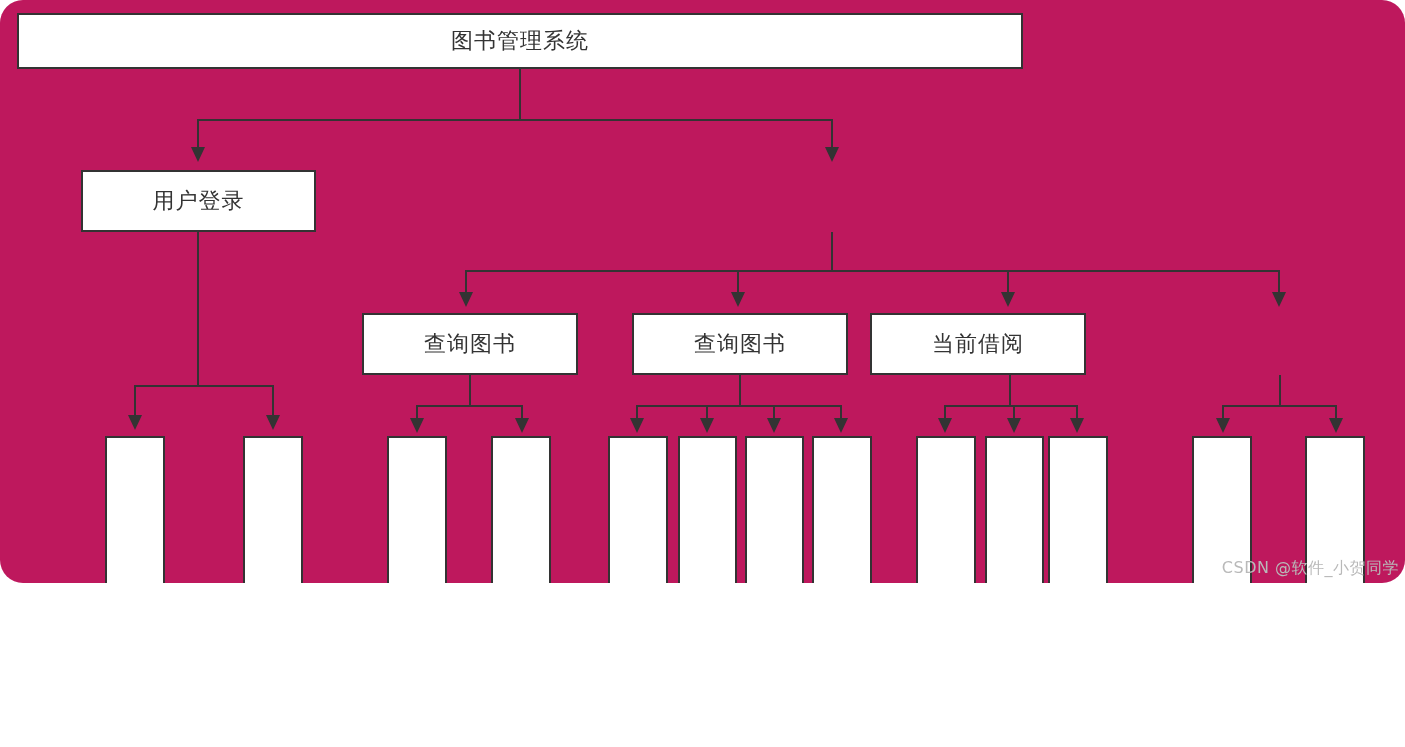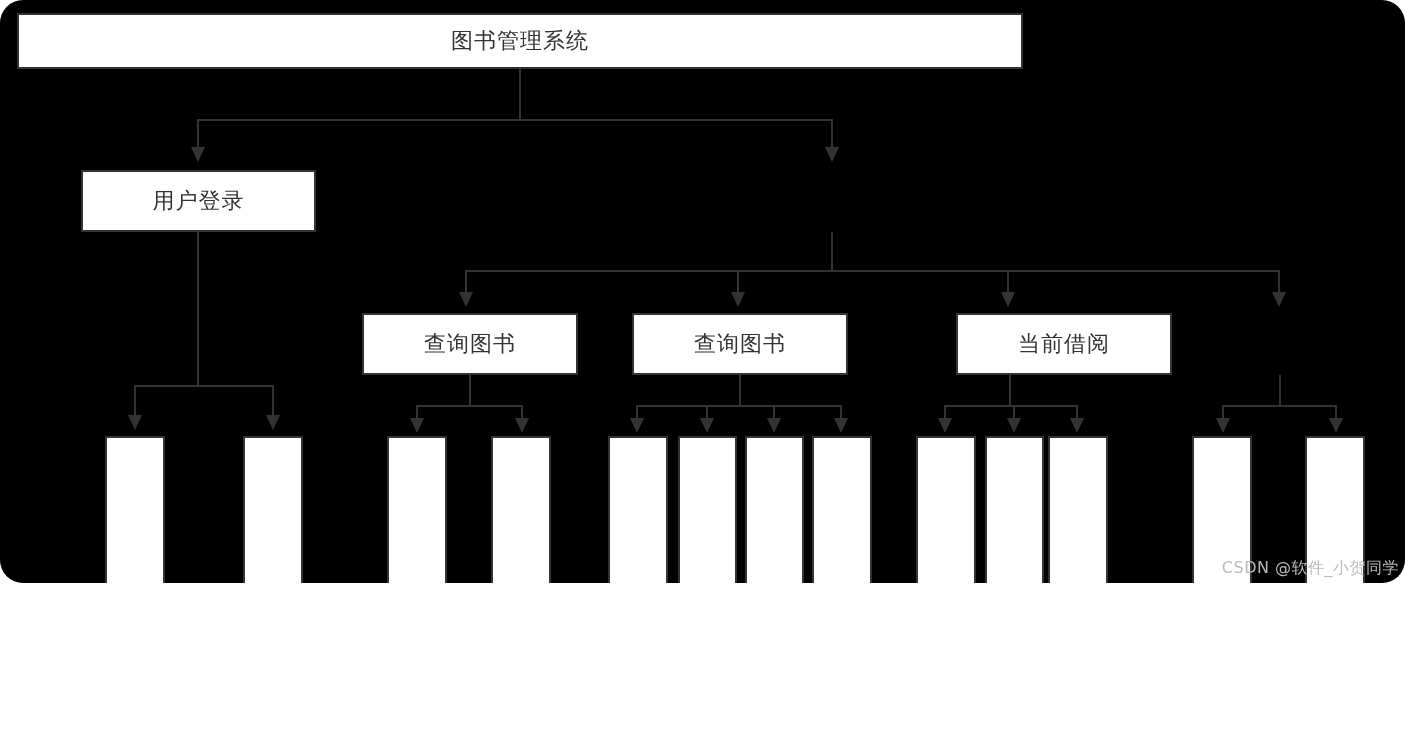--- a/index.html
+++ b/index.html
@@ -7,21 +7,21 @@
     padding: 0;
     background: #ffffff;
   }
   body {
     font-family: "DejaVu Sans", "Liberation Sans", sans-serif;
   }
   #canvas {
     position: relative;
     width: 1405px;
     height: 583px;
-    background: #000000;
+    background: #be185d;
     overflow: hidden;
     border-radius: 23px;
   }
   .node {
     position: absolute;
     box-sizing: border-box;
     border: 2px solid #333333;
     background: #ffffff;
     display: flex;
     align-items: center;
@@ -114,21 +114,21 @@
   <div class="arrow" style="left:1001px; top:292px;"></div>
   <div class="conn v" style="left:1278px; top:270px; height:24px;"></div>
   <div class="arrow" style="left:1272px; top:292px;"></div>
 
   <div class="node h" style="left:362px; top:313px; width:216px; height:62px;">
     <span class="label">查询图书</span>
   </div>
   <div class="node h" style="left:632px; top:313px; width:216px; height:62px;">
     <span class="label">查询图书</span>
   </div>
-  <div class="node h" style="left:956px; top:313px; width:216px; height:62px;">
+  <div class="node h" style="left:870px; top:313px; width:216px; height:62px;">
     <span class="label">当前借阅</span>
   </div>
 
   <div class="conn v" style="left:469px; top:375px; height:31px;"></div>
   <div class="conn h" style="left:416px; top:405px; width:107px;"></div>
   <div class="conn v" style="left:416px; top:405px; height:15px;"></div>
   <div class="arrow" style="left:410px; top:418px;"></div>
   <div class="conn v" style="left:521px; top:405px; height:15px;"></div>
   <div class="arrow" style="left:515px; top:418px;"></div>
 

